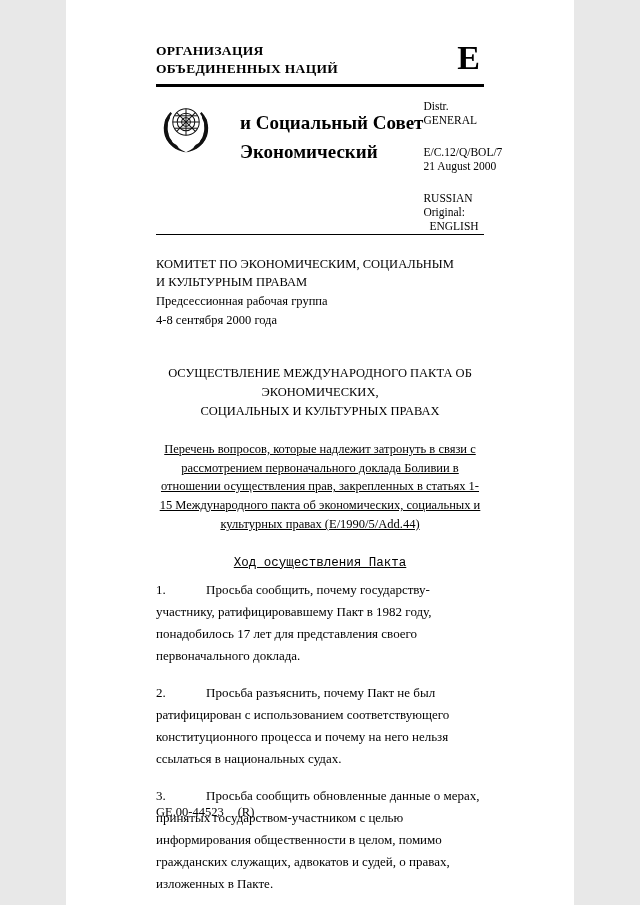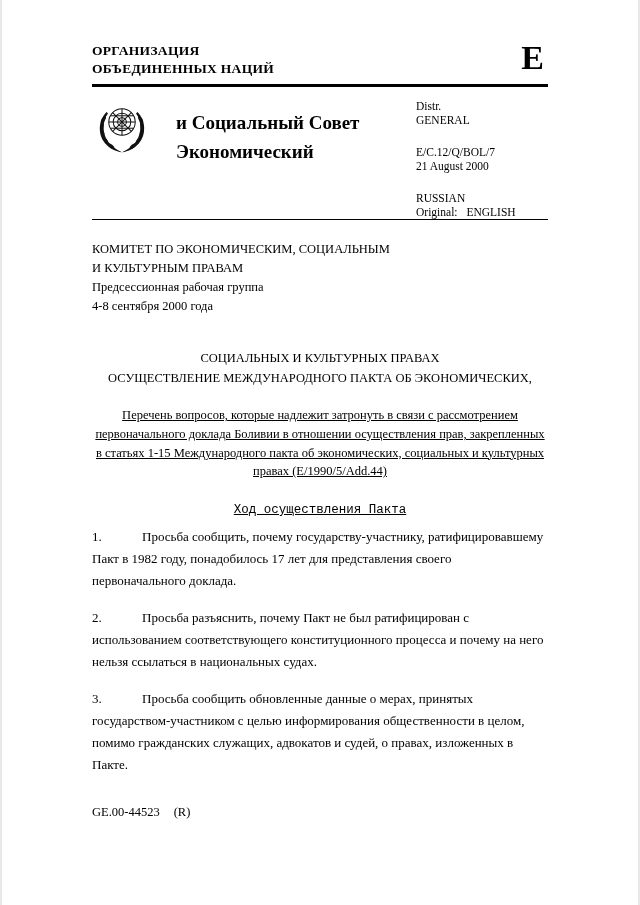--- a/index.html
+++ b/index.html
@@ -1,20 +1,20 @@
 <!DOCTYPE html>
 <html><head>
 <meta charset="utf-8">
 <style>
   * { margin: 0; padding: 0; box-sizing: border-box; }
   html, body { background: #e8e8e8; }
   body { font-family: "Liberation Serif", serif; color: #000; }
   .page {
     position: relative;
-    width: 636px;
+    width: 508px;
     height: 905px;
     margin: 0 auto;
     background: #ffffff;
     padding: 42px 90px 0 90px;
     overflow: hidden;
   }
   
   .org-row { display: flex; justify-content: space-between; align-items: flex-start; }
   .org-name { font-weight: bold; font-size: 13.5px; line-height: 1.3; letter-spacing: 0.3px; }
   .doc-letter { font-size: 34px; font-weight: bold; line-height: 0.95; margin-right: 4px; }
@@ -119,22 +119,22 @@
   <div class="rule-thin"></div>
 
   <div class="committee">
     <div>КОМИТЕТ ПО ЭКОНОМИЧЕСКИМ, СОЦИАЛЬНЫМ</div>
     <div>И КУЛЬТУРНЫМ ПРАВАМ</div>
     <div>Предсессионная рабочая группа</div>
     <div>4-8 сентября 2000 года</div>
   </div>
 
   <div class="doc-title">
+    <div>ОСУЩЕСТВЛЕНИЕ МЕЖДУНАРОДНОГО ПАКТА ОБ ЭКОНОМИЧЕСКИХ,</div>
     <div>СОЦИАЛЬНЫХ И КУЛЬТУРНЫХ ПРАВАХ</div>
-    <div>ОСУЩЕСТВЛЕНИЕ МЕЖДУНАРОДНОГО ПАКТА ОБ ЭКОНОМИЧЕСКИХ,</div>
   </div>
 
   <div class="doc-subtitle">Перечень вопросов, которые надлежит затронуть в связи с рассмотрением первоначального доклада Боливии в отношении осуществления прав, закрепленных в статьях 1-15 Международного пакта об экономических, социальных и культурных правах (E/1990/5/Add.44)</div>
 
 
   <div class="subsection-heading">Ход осуществления Пакта</div>
 
   <p class="para">
     <span class="num">1.</span><span>Просьба сообщить, почему государству-участнику, ратифицировавшему Пакт в 1982 году, понадобилось 17 лет для представления своего первоначального доклада.</span>
   </p>

